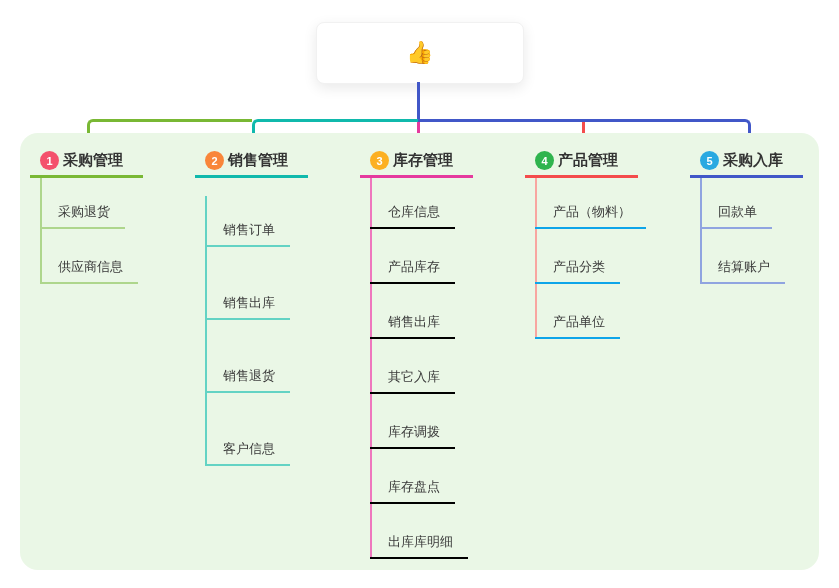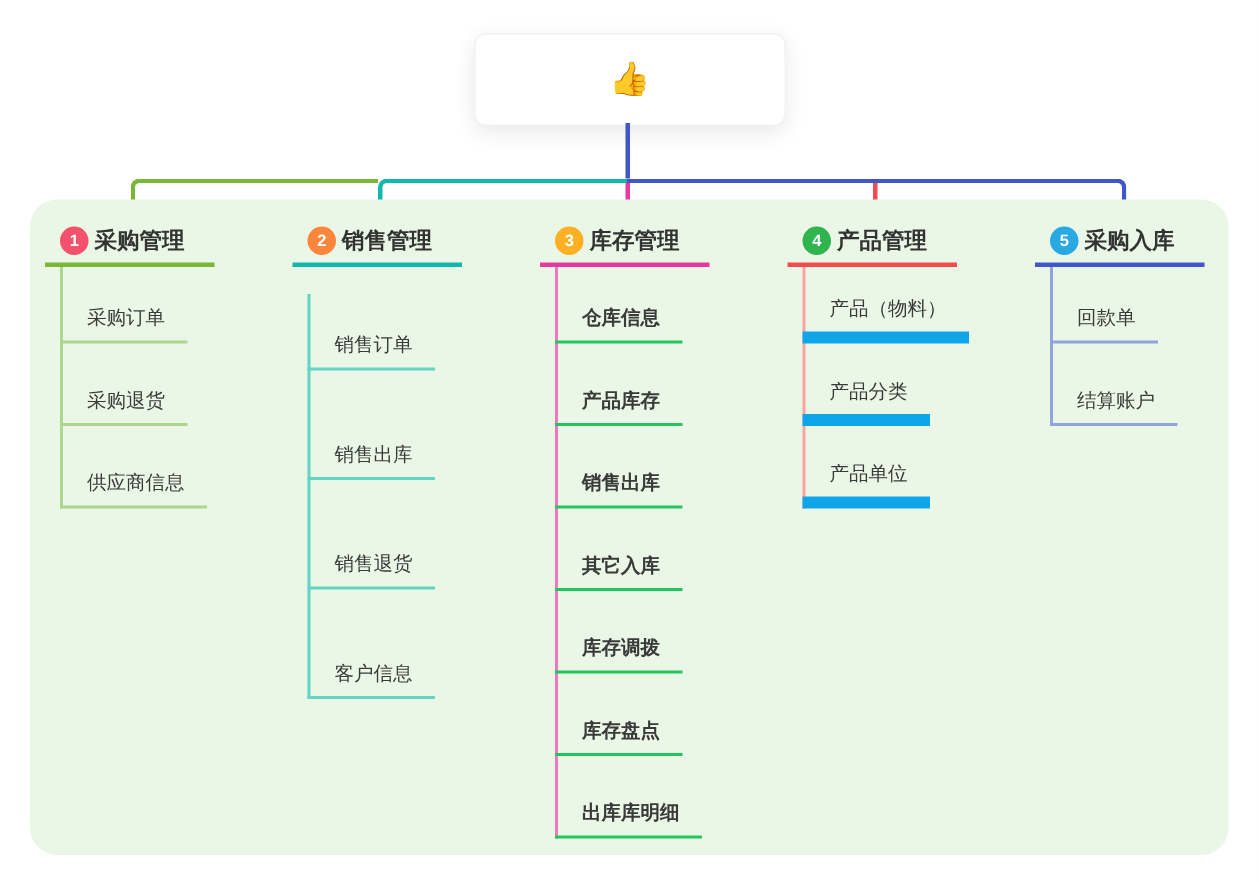--- a/index.html
+++ b/index.html
@@ -58,25 +58,25 @@
   .b1 .badge{background:#f4516c;}
   .b1 .children::before{background:#aed68c;}
   .b1 .child{border-bottom:2px solid #aed68c;}
   .b2 .bhead{border-bottom:3px solid #10b9ac;}
   .b2 .badge{background:#f9863a;}
   .b2 .children::before{background:#63d3c4;}
   .b2 .child{border-bottom:2px solid #63d3c4;margin-top:18px;}
   .b3 .bhead{border-bottom:3px solid #e53a9e;}
   .b3 .badge{background:#fcb022;}
   .b3 .children::before{background:#ee77bd;}
-  .b3 .child{border-bottom:2px solid #22c55e;font-weight:bold;}
+  .b3 .child{border-bottom:2px solid #000000;}
   .b4 .bhead{border-bottom:3px solid #f44c4c;}
   .b4 .badge{background:#2fb44e;}
   .b4 .children::before{background:#f8a6a0;}
-  .b4 .child{border-bottom:8px solid #0ea5e9;text-align:center;}
+  .b4 .child{border-bottom:2px solid #0ea5e9;text-align:center;}
   .b5 .bhead{border-bottom:3px solid #4157c8;}
   .b5 .badge{background:#29a9e1;}
   .b5 .children::before{background:#90a4e0;}
   .b5 .child{border-bottom:2px solid #90a4e0;}
   .p1{left:30px;} .p2{left:195px;} .p3{left:360px;} .p4{left:525px;} .p5{left:690px;}
 </style>
 </head>
 <body>
 
 <div class="canvas">
@@ -93,21 +93,20 @@
   <div class="line d-red"></div>
 
   <div class="board"></div>
 
   <div class="branch b1 p1">
     <div class="bhead">
       <span class="badge">1</span>
       <span>采购管理</span>
     </div>
     <div class="children">
-      <div class="child">采购订单</div>
       <div class="child">采购退货</div>
       <div class="child">供应商信息</div>
     </div>
   </div>
 
   <div class="branch b2 p2">
     <div class="bhead">
       <span class="badge">2</span>
       <span>销售管理</span>
     </div>

